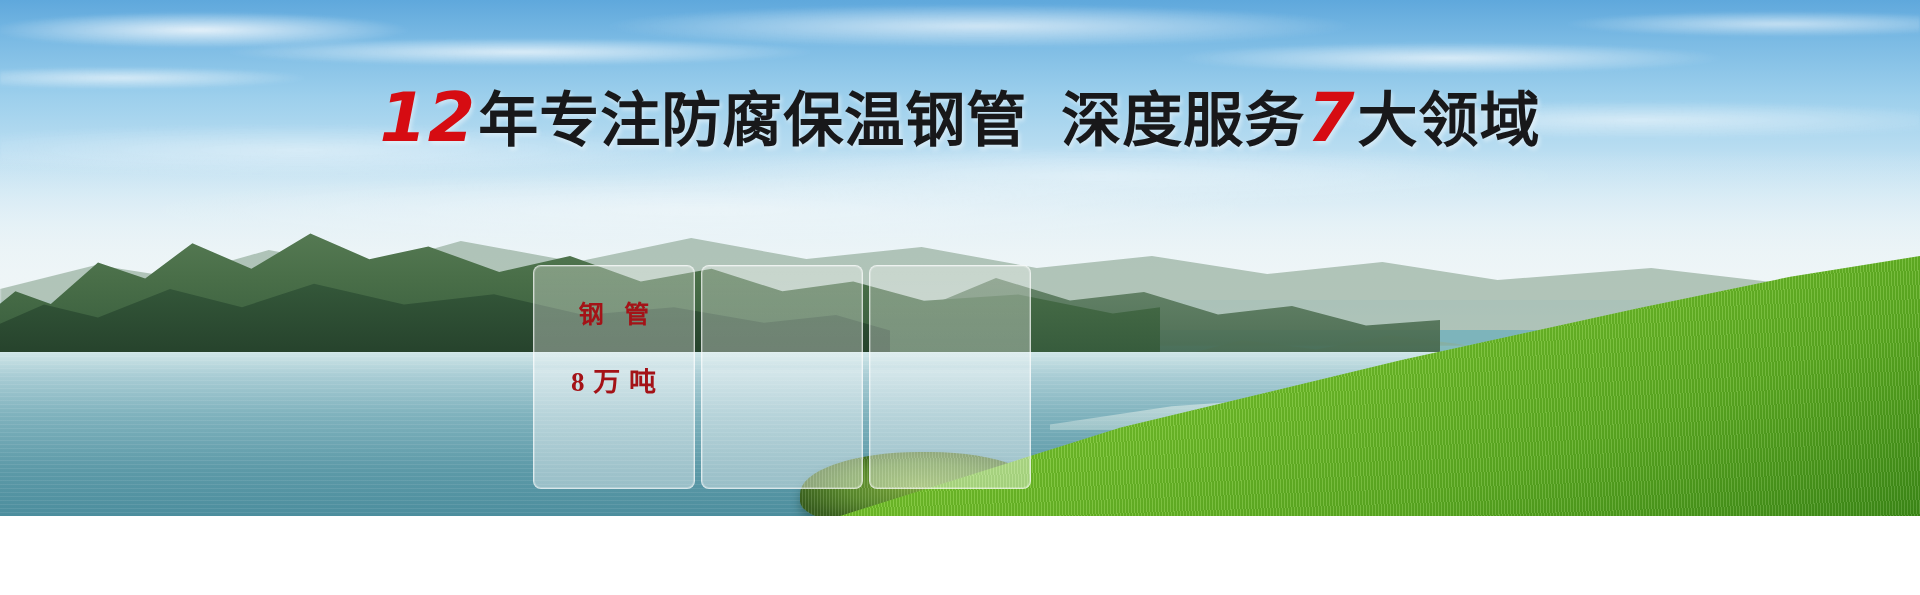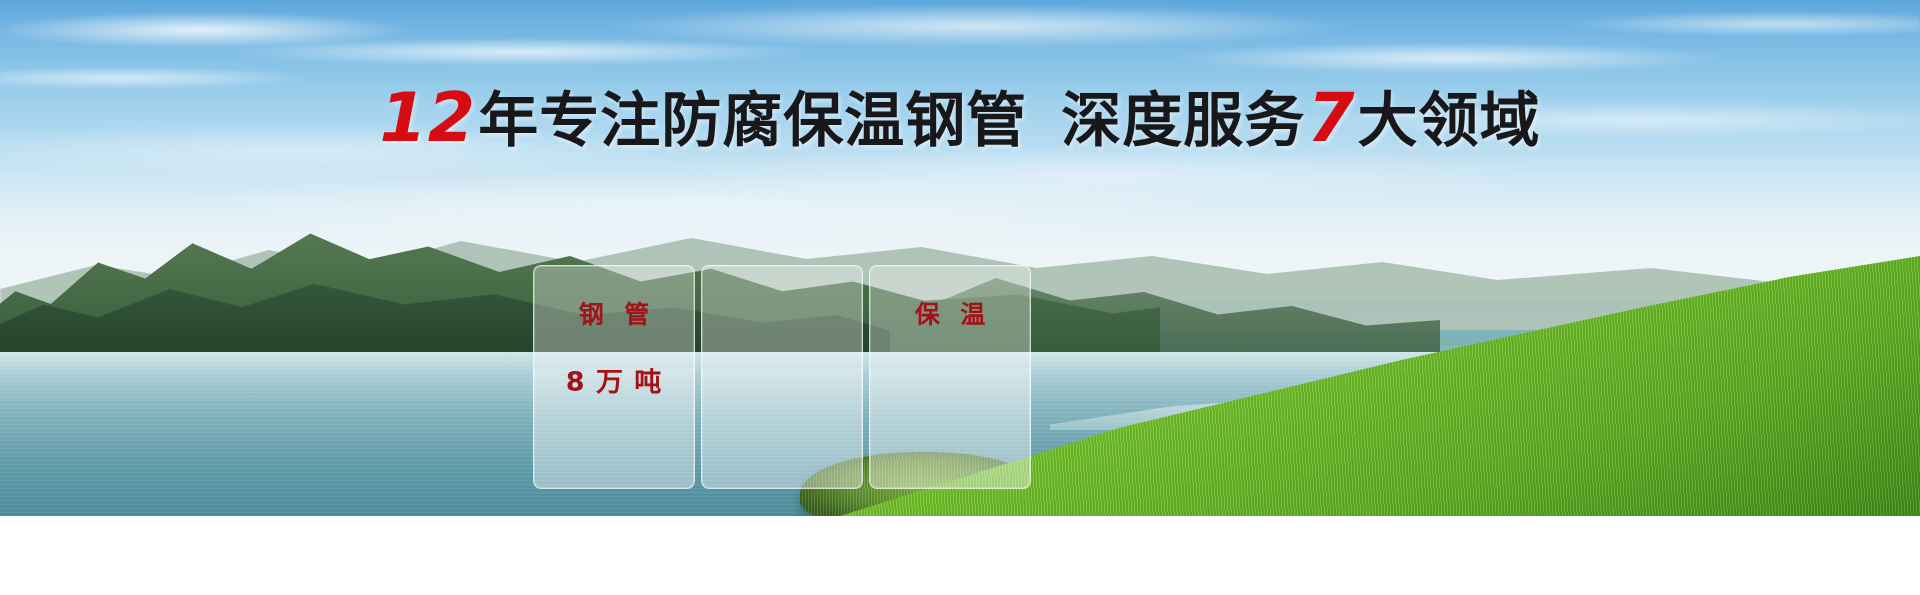--- a/index.html
+++ b/index.html
@@ -237,20 +237,21 @@
     letter-spacing:6px;
     text-indent:6px;
     color:#a41217;
   }
   .card-value{
     margin-top:30px;
     font-size:27px;
     font-weight:bold;
     letter-spacing:1px;
     color:#a41217;
+    font-family:Liberation Serif, serif;
   }
   .card-value .sup{
     font-size:16px;
     vertical-align:super;
     line-height:0;
   }
 </style>
 </head>
 <body>
 
@@ -287,18 +288,17 @@
 
     <div class="card">
       <div class="card-title">钢 管</div>
       <div class="card-value"><span>8 万 吨</span><span class="sup"></span></div>
     </div>
 
     <div class="card">
     </div>
 
     <div class="card">
-      <div class="card-title">保 温</div>
     </div>
 
   </div>
 
 </div>
 
 </body></html>

